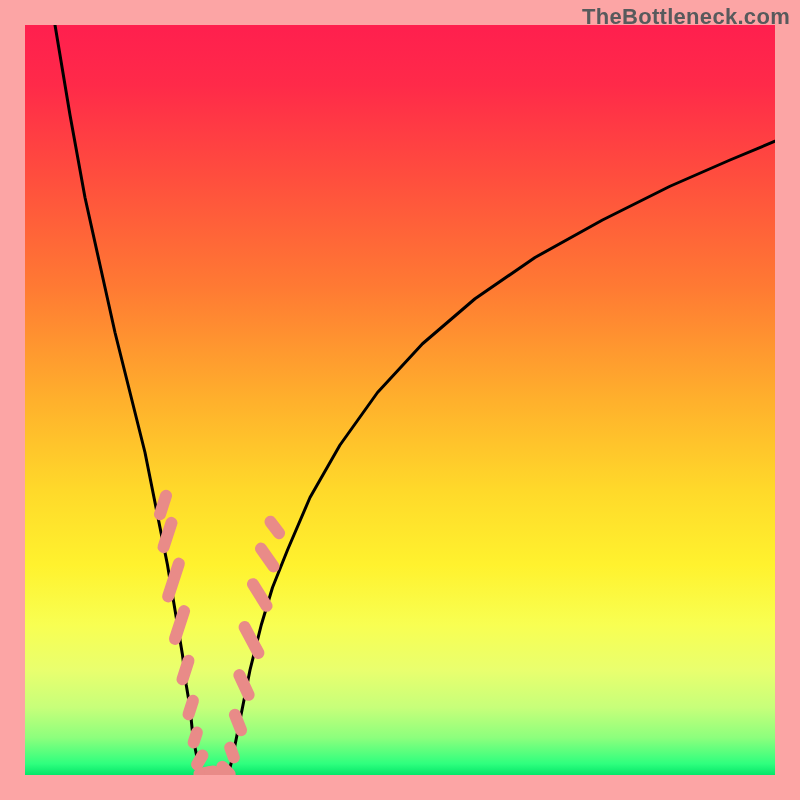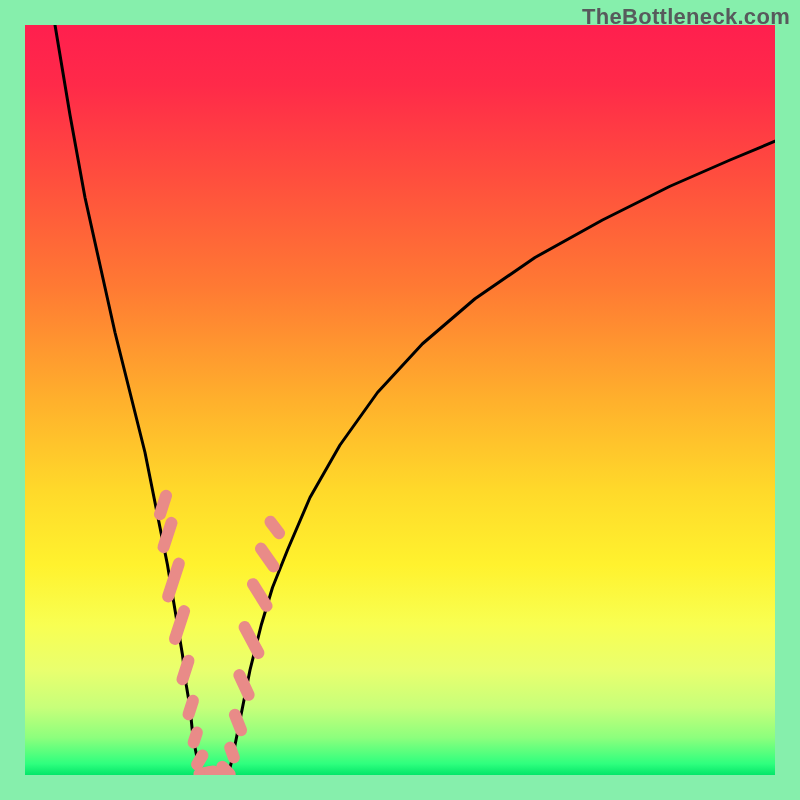--- a/index.html
+++ b/index.html
@@ -10,21 +10,21 @@
     overflow: hidden;
     background: #000;
     font-family: Arial, Helvetica, sans-serif;
   }
   .frame {
     position: absolute;
     left: 0;
     top: 0;
     width: 800px;
     height: 800px;
-    background: #86efac;
+    background: #fca5a5;
     text-align: center;
   }
   .plot-area {
     position: absolute;
     left: 25px;
     top: 25px;
     width: 750px;
     height: 750px;
     overflow: hidden;
   }

